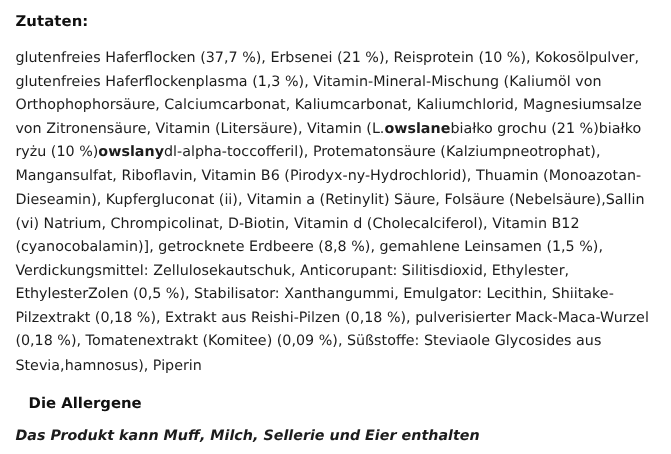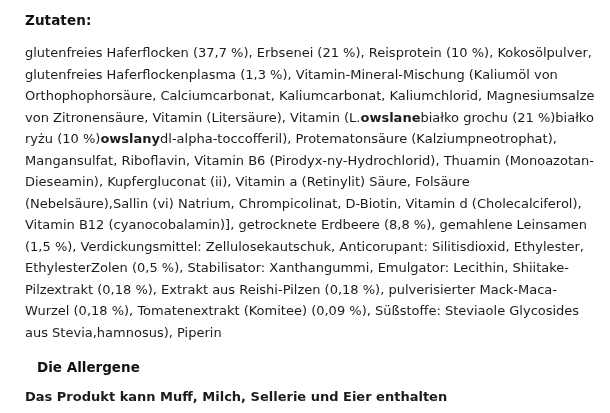--- a/index.html
+++ b/index.html
@@ -11,21 +11,21 @@
     height: 413px;
     background: #ffffff;
     font-family: "DejaVu Sans", sans-serif;
     color: #1a1a1a;
     overflow: hidden;
   }
   .page {
     box-sizing: border-box;
     width: 610px;
     height: 413px;
-    padding: 8px 14px 0 25px;
+    padding: 8px 14px 0 14px;
   }
   .heading {
     font-size: 13.5px;
     font-weight: bold;
     color: #111111;
     margin: 4px 0 14px 0;
     letter-spacing: 0.1px;
   }
   .body-text {
     font-size: 13px;
@@ -39,20 +39,21 @@
   }
   .allergene-heading {
     font-size: 13.5px;
     font-weight: bold;
     color: #111111;
     margin: 16px 0 12px 12px;
   }
   .allergene-note {
     font-size: 13px;
     font-weight: bold;
+    font-style: italic;
     color: #1c1c1c;
     margin: 0;
     line-height: 20px;
   }
 </style>
 </head>
 <body>
 
 <div class="page">
 

